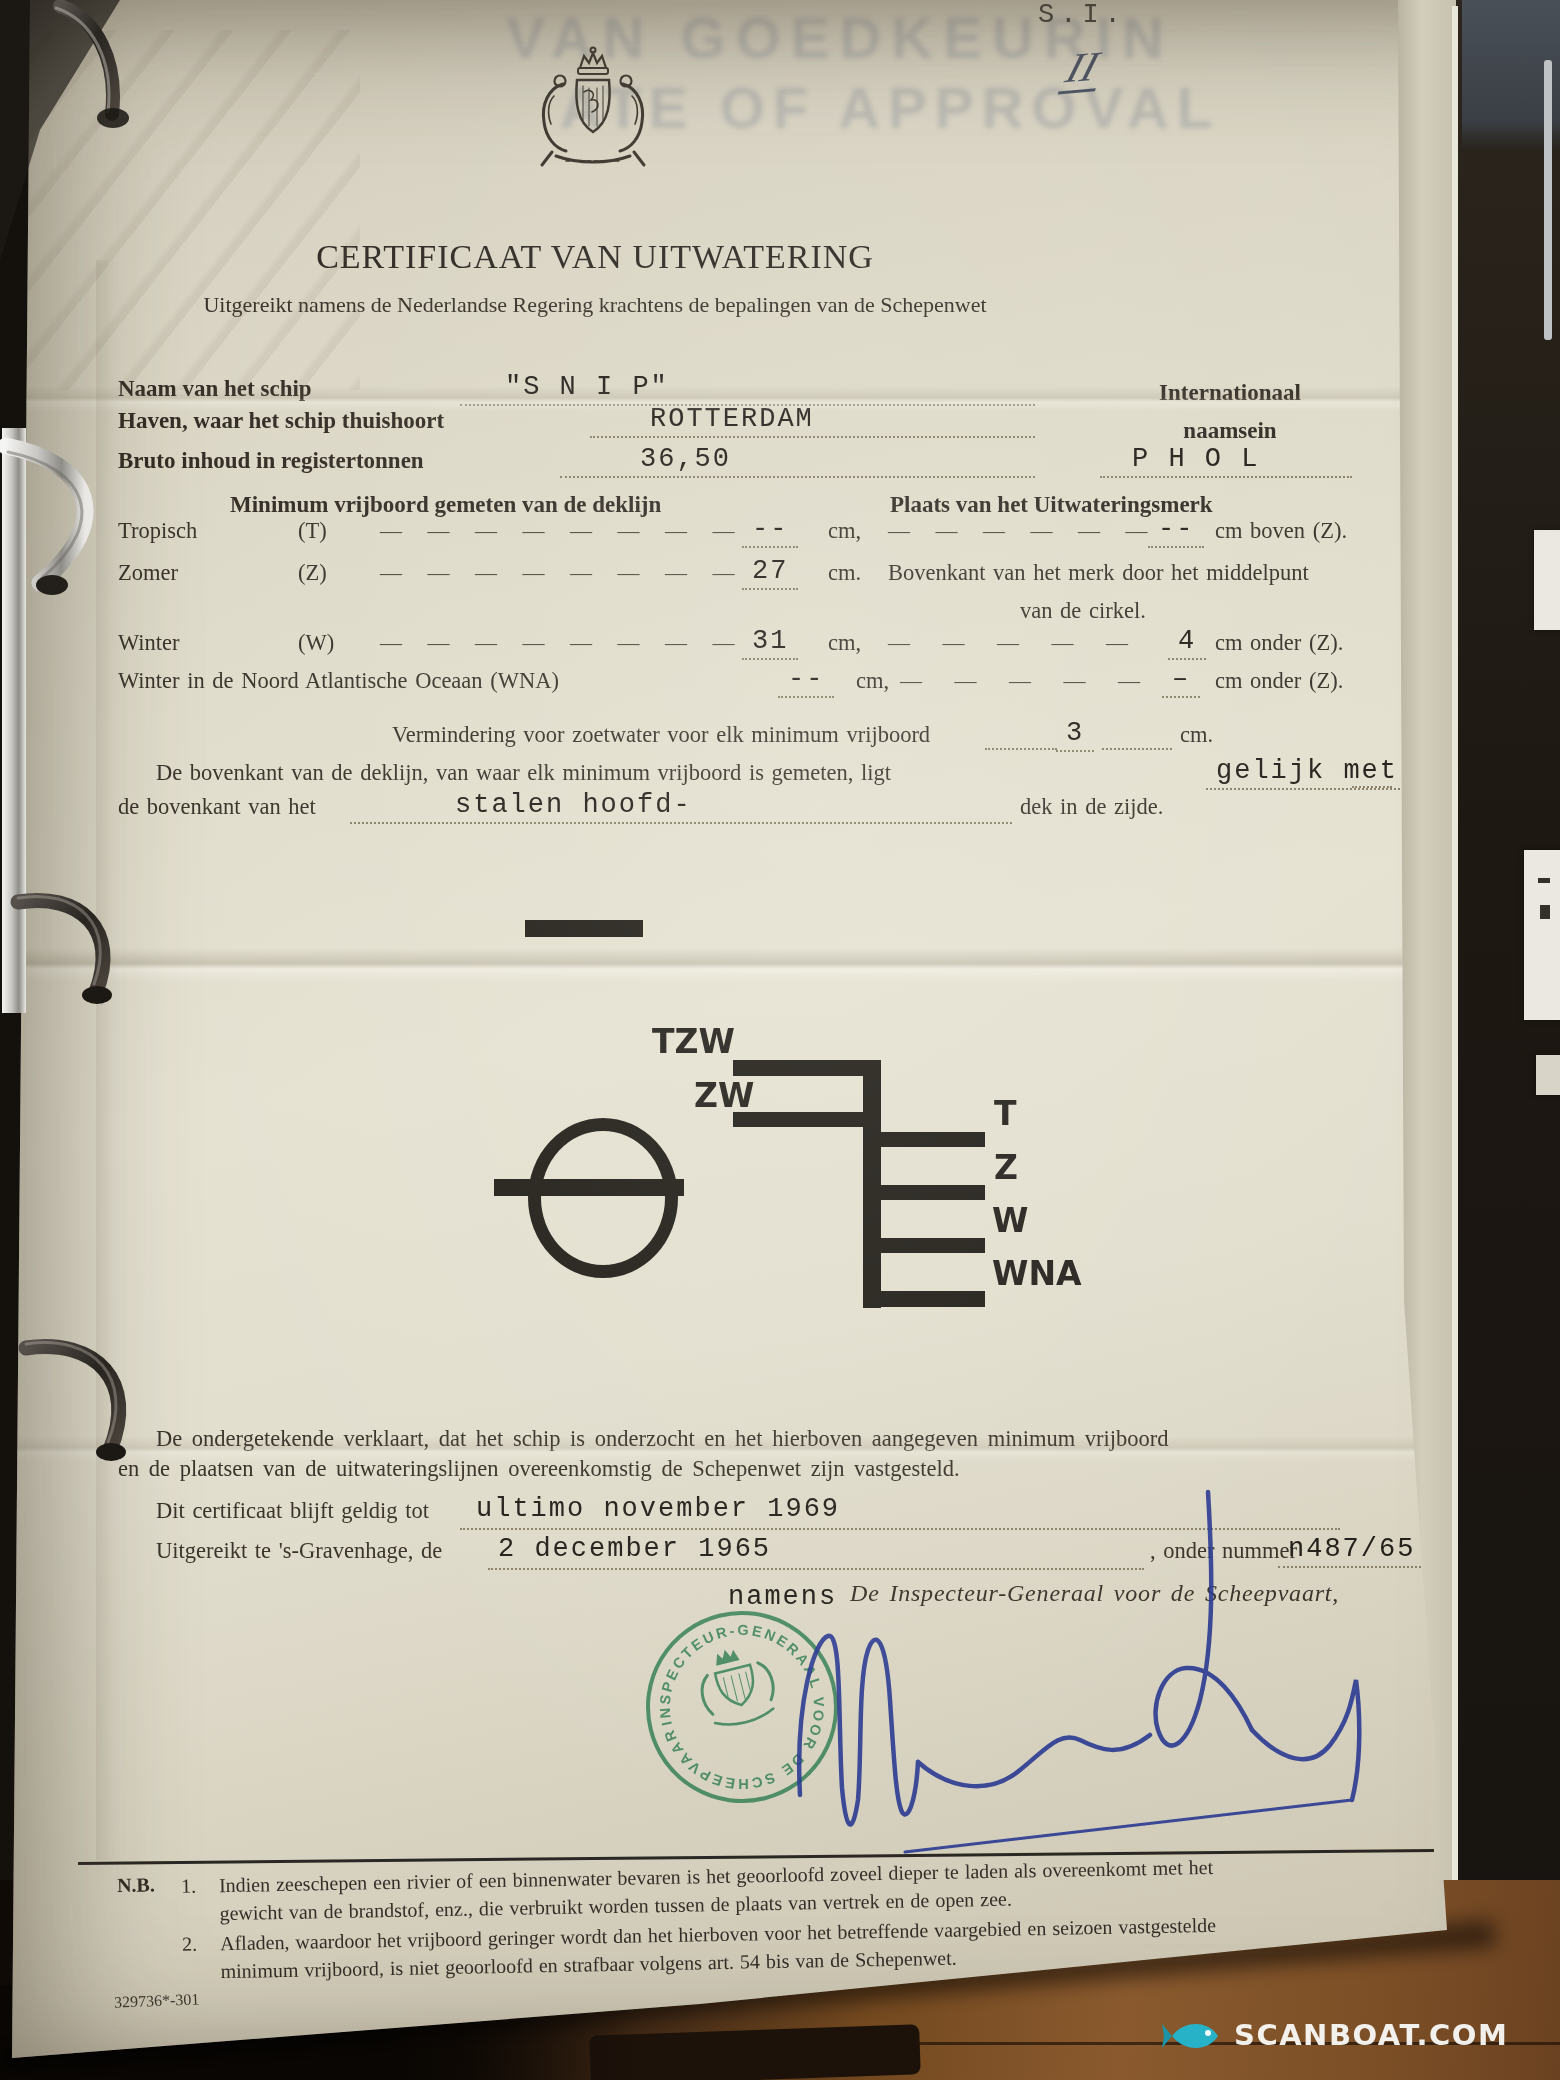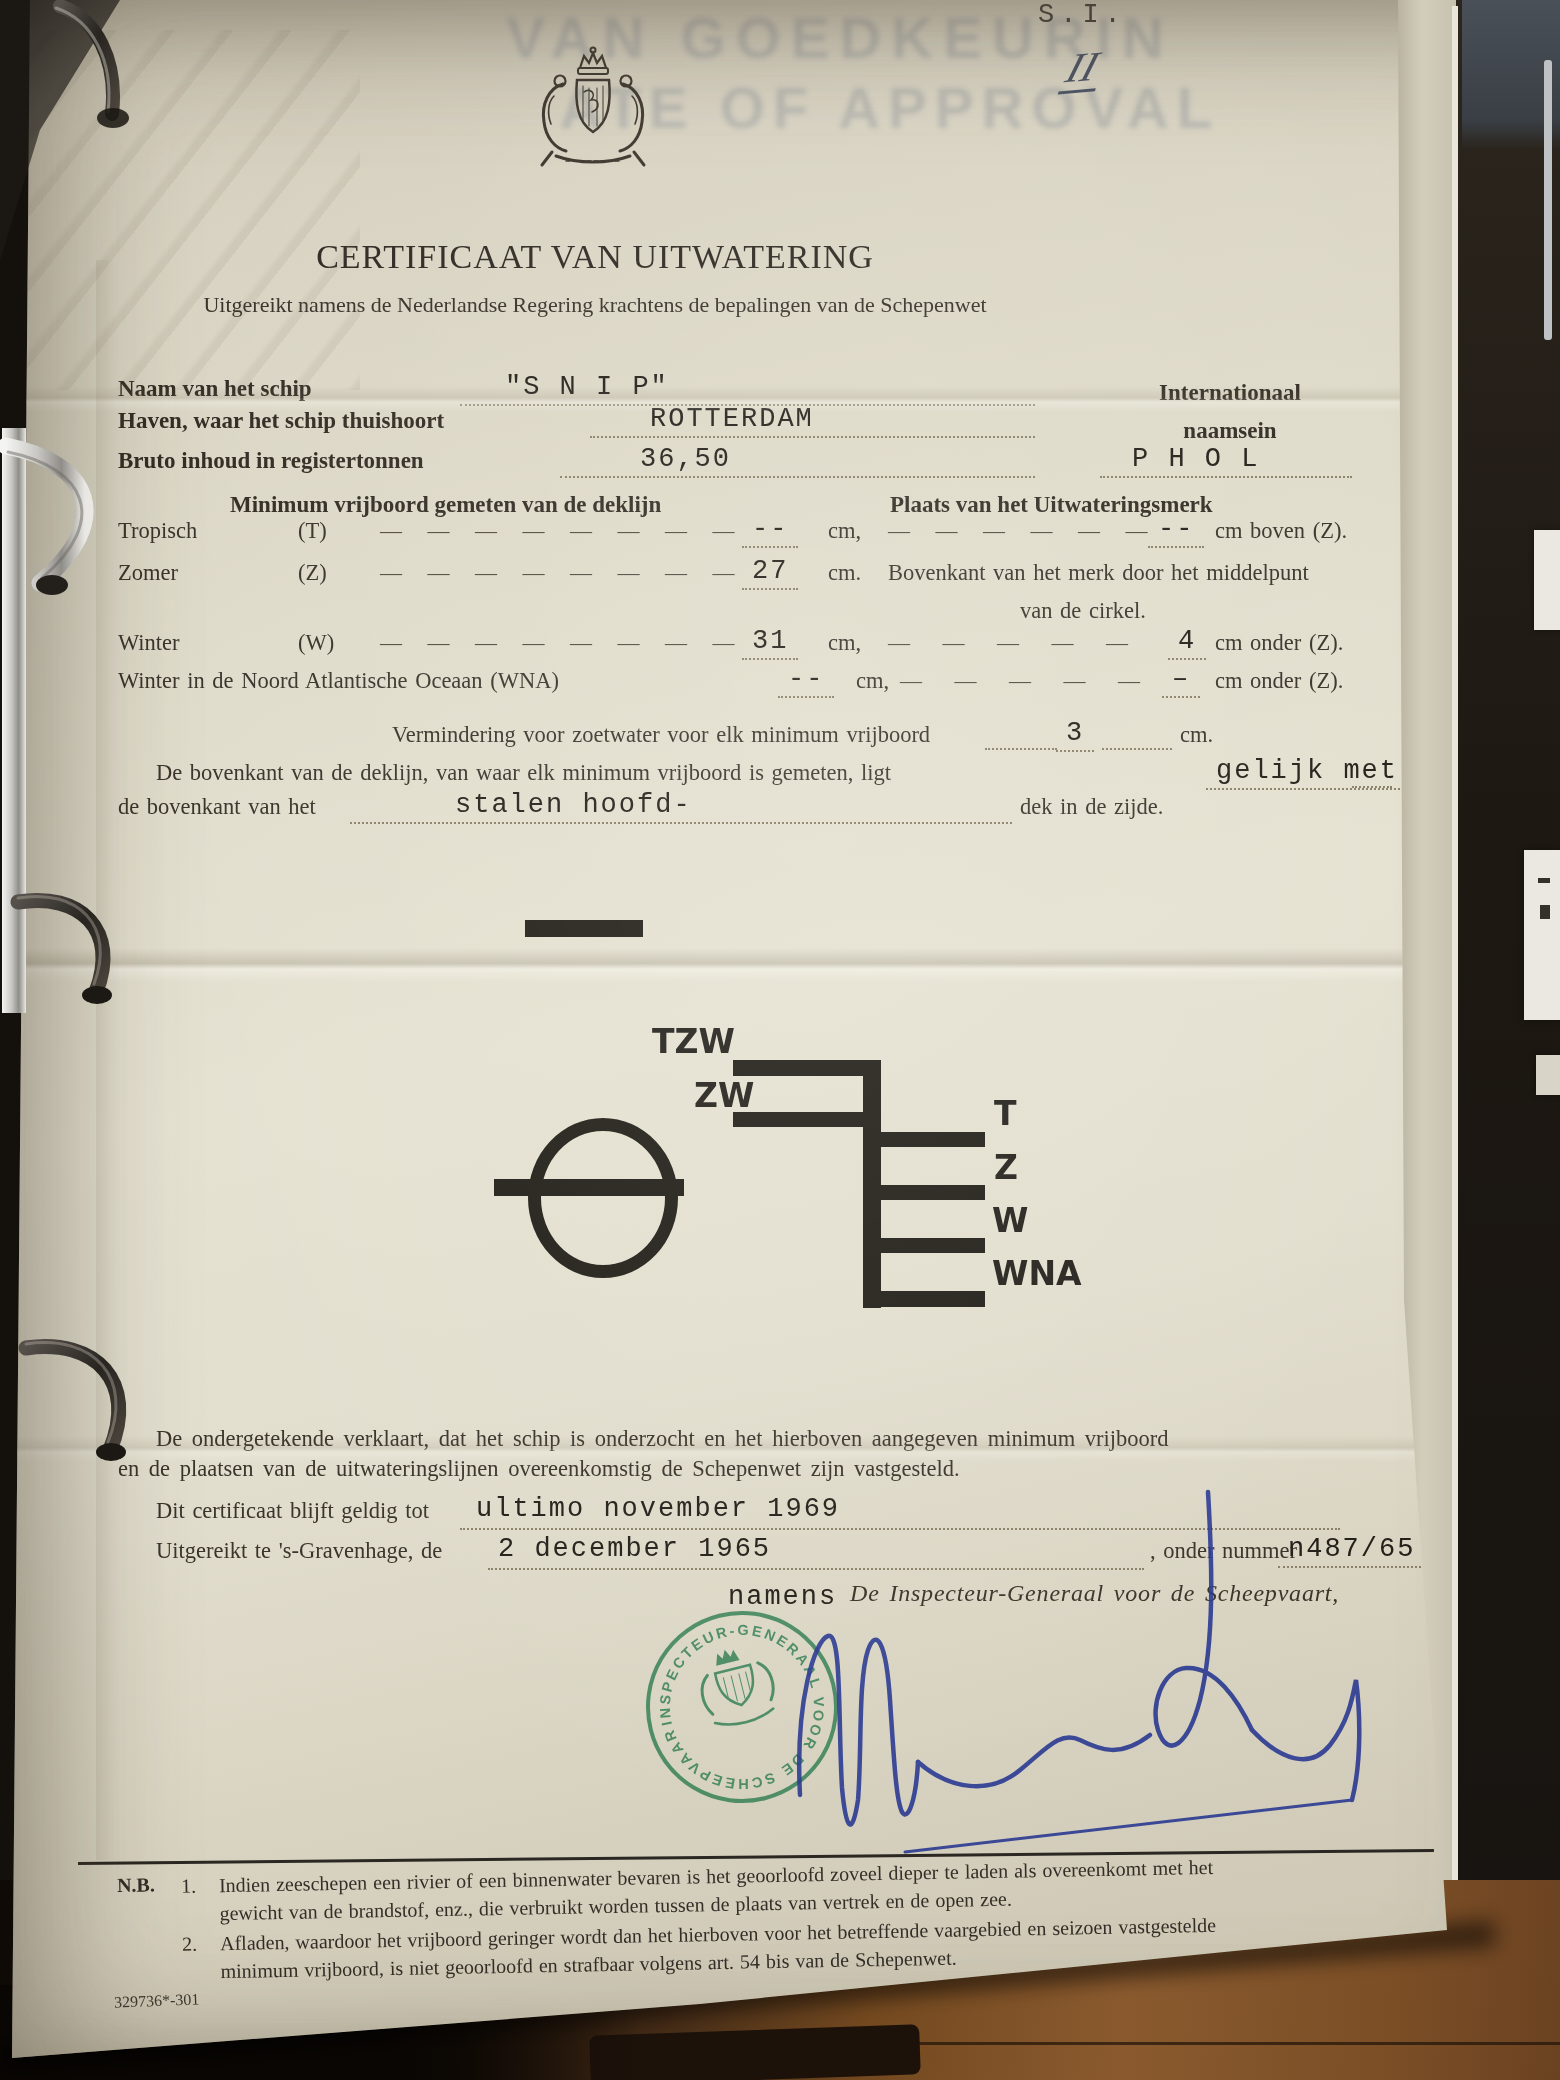--- a/index.html
+++ b/index.html
@@ -297,14 +297,22 @@
       <ellipse cx="52" cy="585" rx="16" ry="10" fill="#23201b" stroke="none"></ellipse>
       <path d="M 18 902 C 80 892, 120 930, 96 992" stroke="url(#darkmetal)" stroke-width="15"></path>
       <path d="M 18 898 C 78 888, 116 926, 94 984" stroke="#b9b2a8" stroke-width="3" opacity="0.4"></path>
       <ellipse cx="97" cy="995" rx="15" ry="9" fill="#1c1813" stroke="none"></ellipse>
       <path d="M 26 1348 C 96 1338, 138 1382, 110 1450" stroke="url(#darkmetal)" stroke-width="15"></path>
       <path d="M 26 1344 C 94 1334, 134 1378, 108 1442" stroke="#b9b2a8" stroke-width="3" opacity="0.4"></path>
       <ellipse cx="111" cy="1452" rx="15" ry="9" fill="#1c1813" stroke="none"></ellipse>
     </g>
   </svg>
 
+  <div class="abs" style="left:1150px;top:2002px;width:340px;height:70px;">
+    <svg class="abs ni" style="left:12px;top:10px;" width="62" height="48" viewBox="0 0 62 48">
+      <path d="M 10 24 C 22 8, 46 8, 56 24 C 46 40, 22 40, 10 24 Z" fill="#27b2c8"></path>
+      <path d="M 10 24 L 0 12 L 2 24 L 0 36 Z" fill="#1d93a6"></path>
+      <circle cx="46" cy="21" r="3" fill="#f2fbfc"></circle>
+    </svg>
+    <div class="abs" id="watermark-text" style="left:84px;top:16px;">SCANBOAT.COM</div>
+  </div>
 
 </div>
 
 </body></html>

